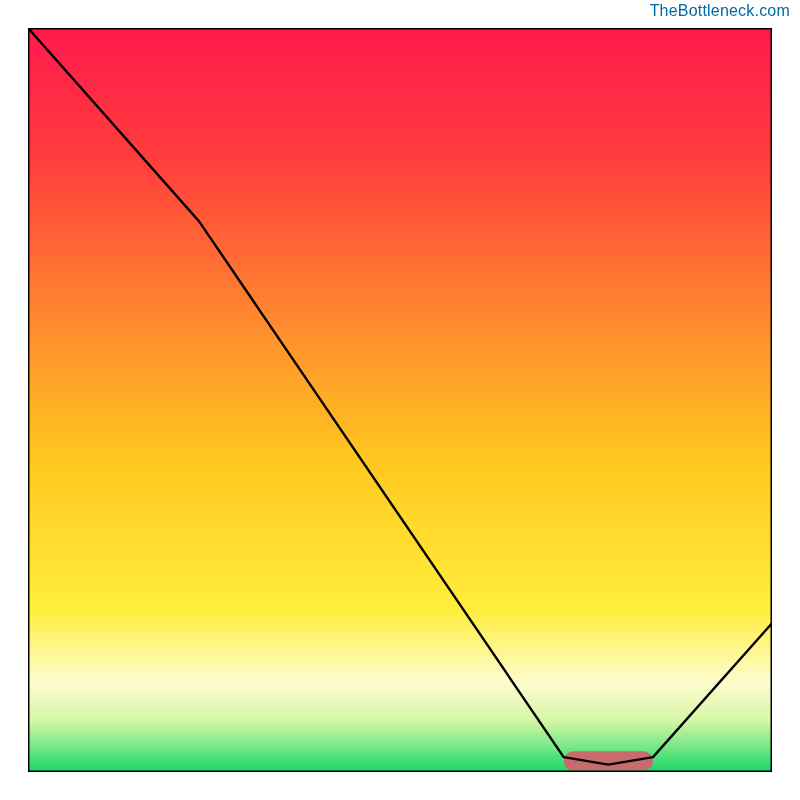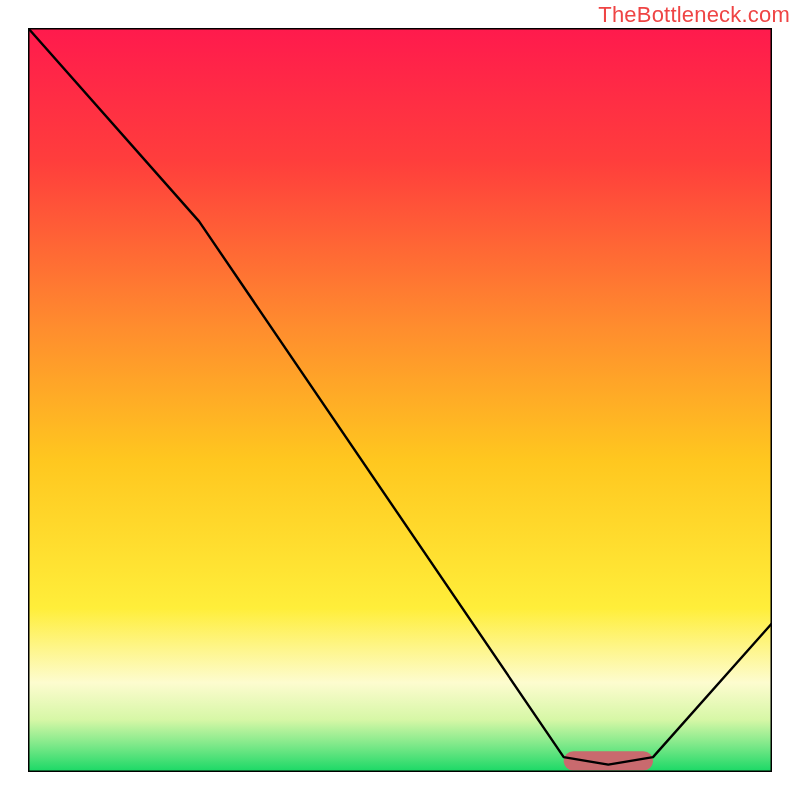--- a/index.html
+++ b/index.html
@@ -13,22 +13,22 @@
   }
   .container {
     position: relative;
     width: 800px;
     height: 800px;
   }
   .watermark {
     position: absolute;
     top: 2px;
     right: 10px;
-    color: #ef4444;
-    font-size: 22px;
+    color: #0369a1;
+    font-size: 16px;
     font-weight: 400;
     letter-spacing: 0.2px;
     z-index: 5;
     margin-left: 24px;
   }
   .plot-area {
     position: absolute;
     left: 28px;
     top: 28px;
     width: 744px;

